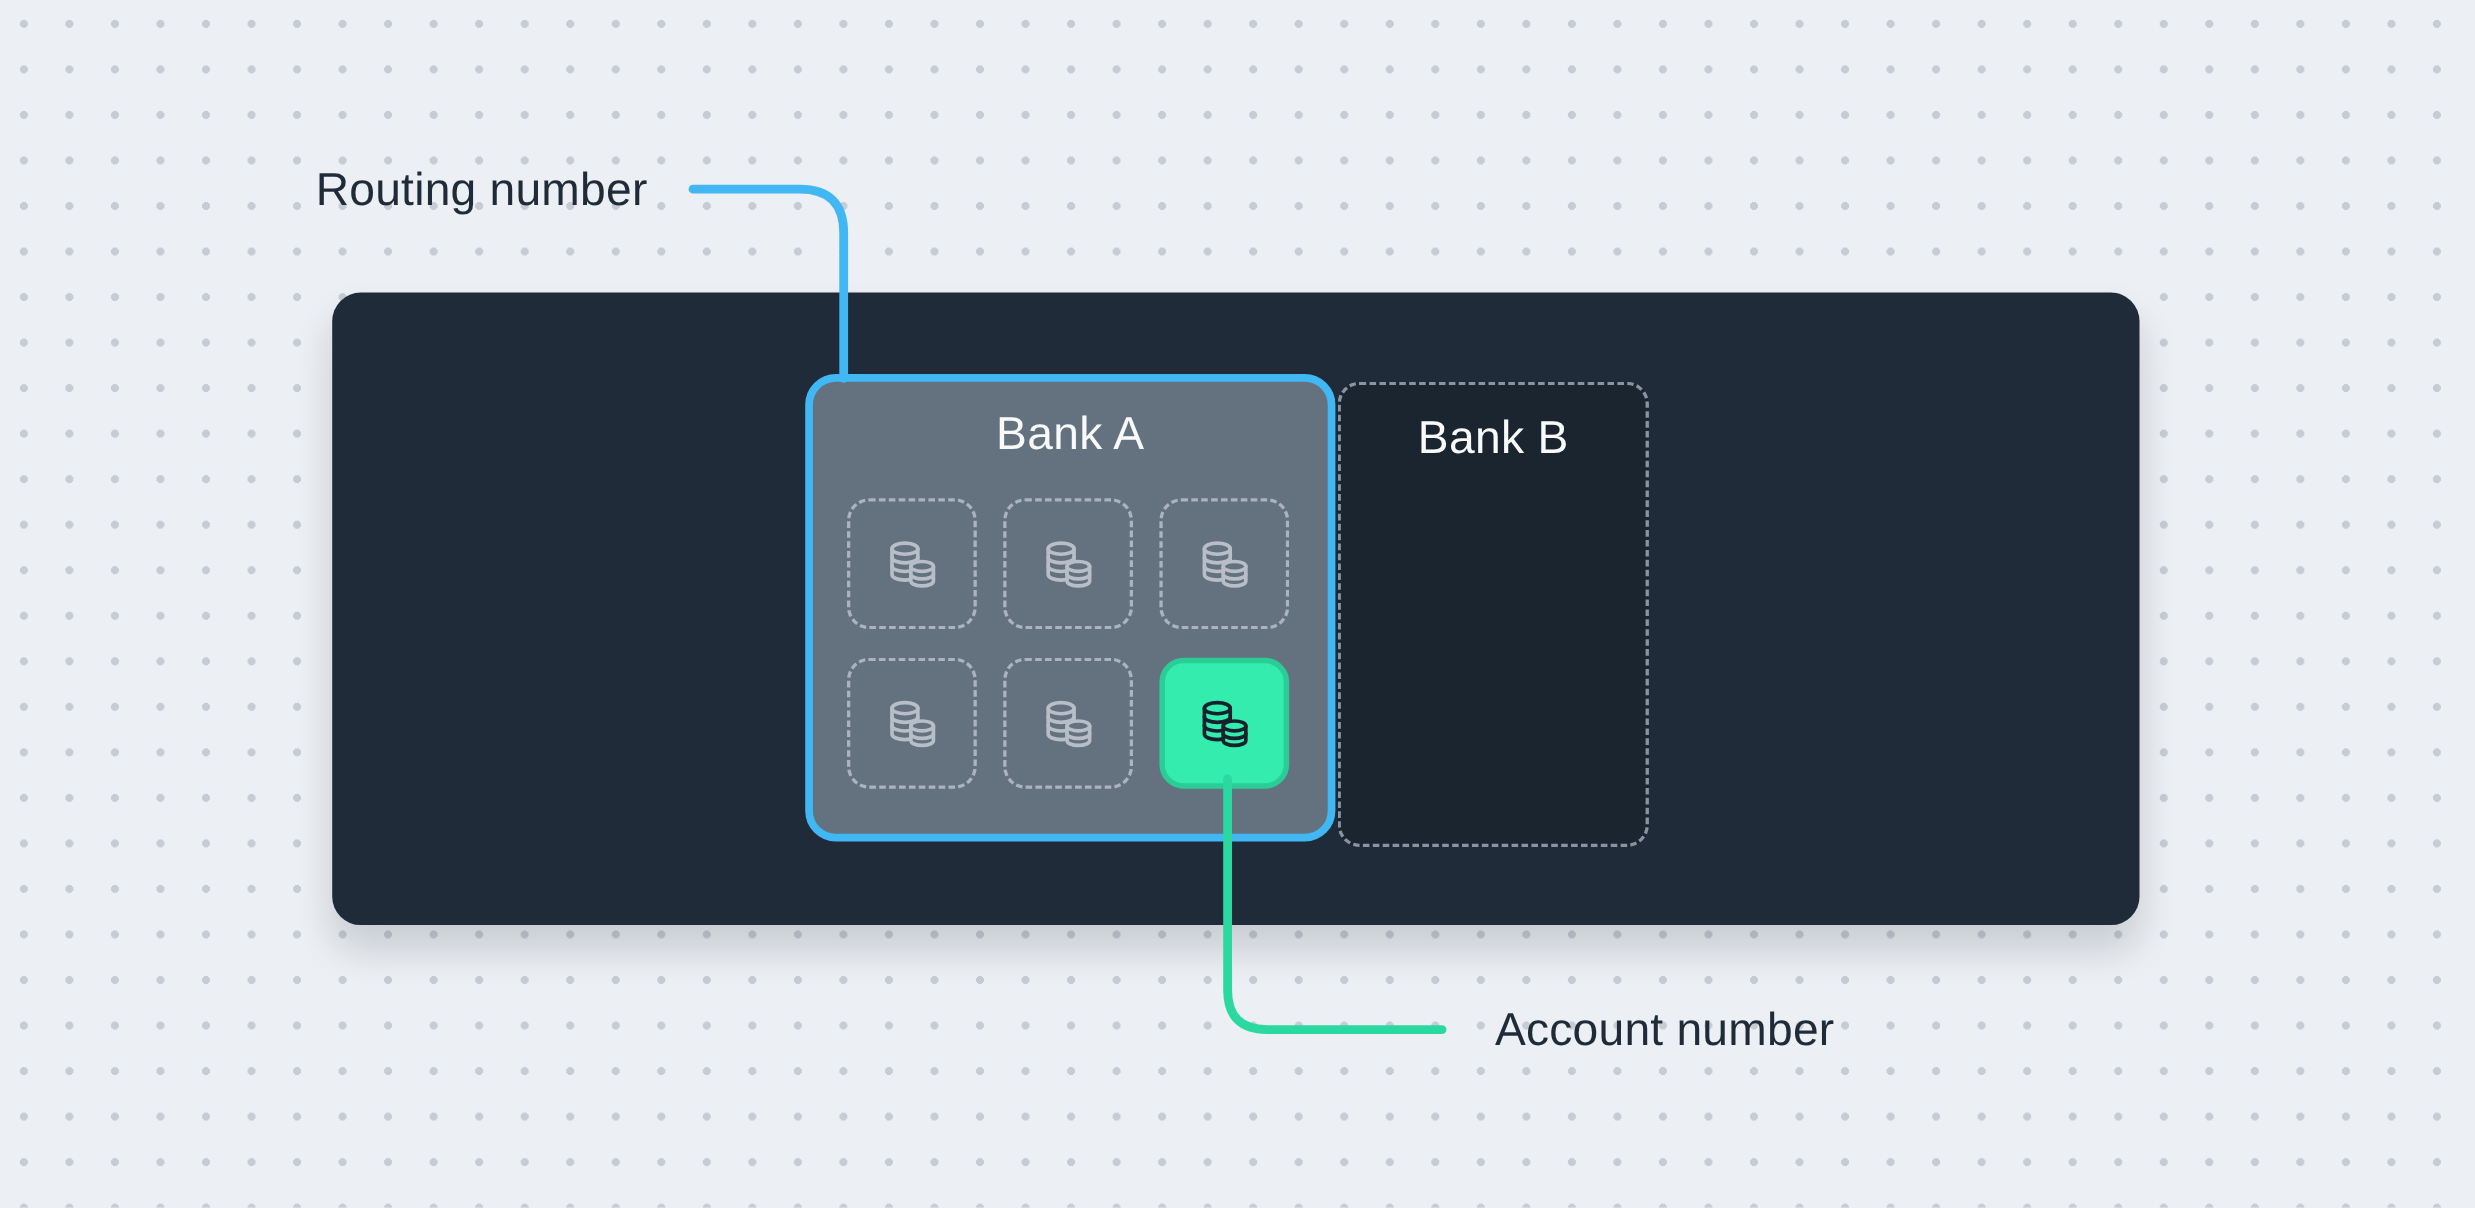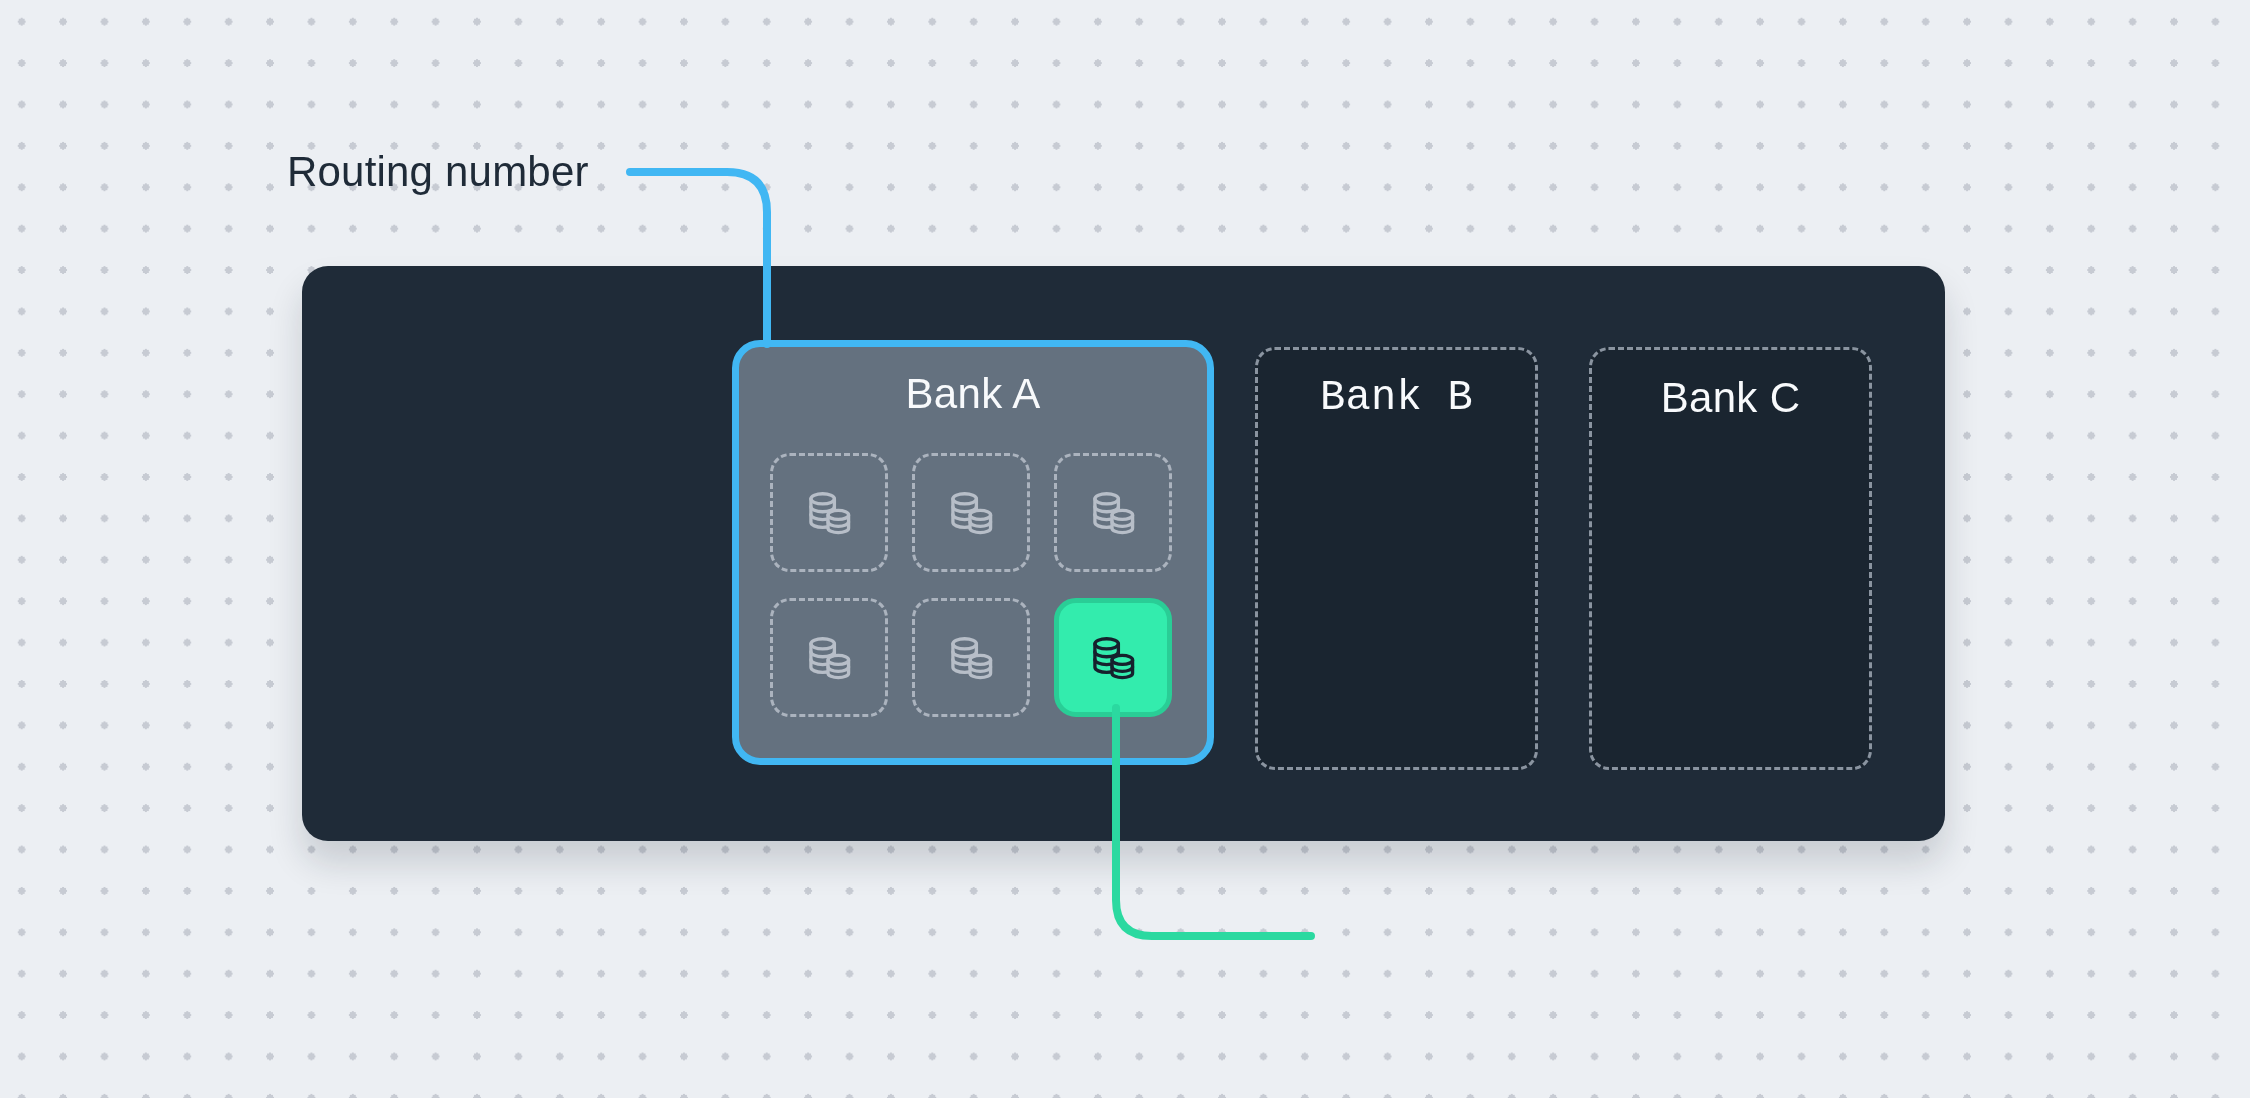--- a/index.html
+++ b/index.html
@@ -77,21 +77,21 @@
   }
   .bank-a .bank-title { padding-top: 22px; }
 
   .bank-b, .bank-c {
     top: 81px;
     width: 283px; height: 423px;
     background: #1A2530;
     border: 3px dashed #8A94A0;
     border-radius: 20px;
   }
-  .bank-b { left: 953px; font-family: Liberation Mono, monospace; }
+  .bank-b { left: 914px; }
   .bank-c { left: 1287px; }
   .bank-b .bank-title, .bank-c .bank-title { padding-top: 23px; }
 
   
   .cells {
     position: absolute;
     left: 31px; top: 106px;
     display: grid;
     grid-template-columns: repeat(3, 118px);
     grid-auto-rows: 119px;
@@ -176,24 +176,22 @@
               <use href="#coins"></use>
             </svg>
         </div>
       </div>
     </div>
 
     <div class="bank bank-b">
       <div class="bank-title">Bank B</div>
     </div>
 
-    <div class="bank bank-c">
-      <div class="bank-title">Bank C</div>
-    </div>
   </div>
 
   <svg class="connectors">
     <path d="M630 172 H727 Q767 172 767 212 V344" stroke="#41B7F3"></path>
     <path d="M1116 708 V900 Q1116 936 1152 936 H1311" stroke="#2BD9A0"></path>
   </svg>
 
+  <div class="callout-label account-label">Account number</div>
 
 </div>
 
 </body></html>

